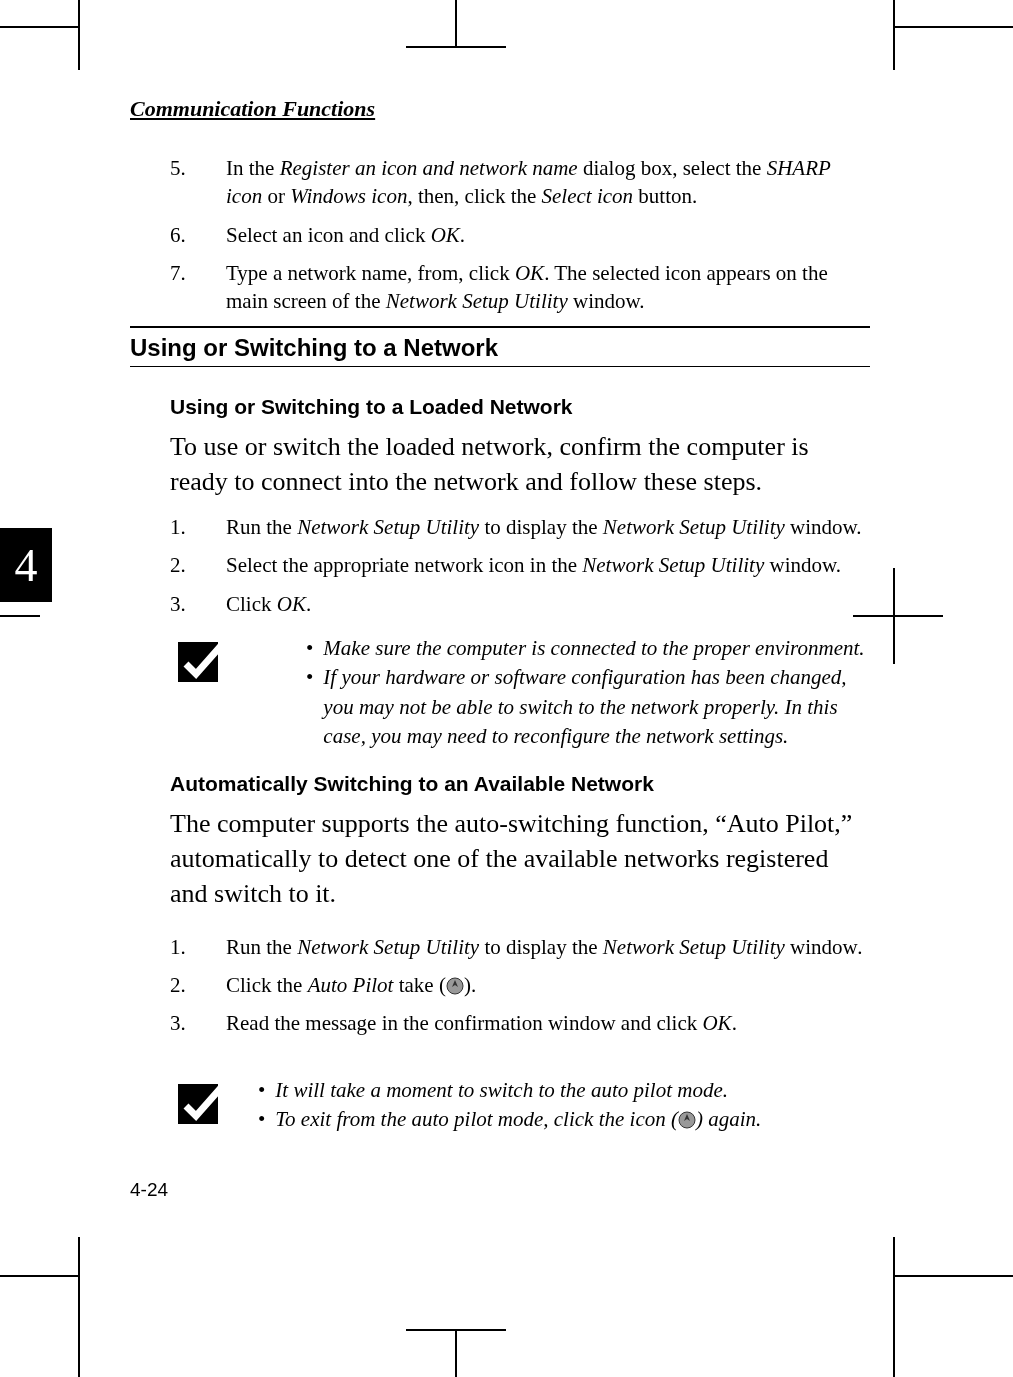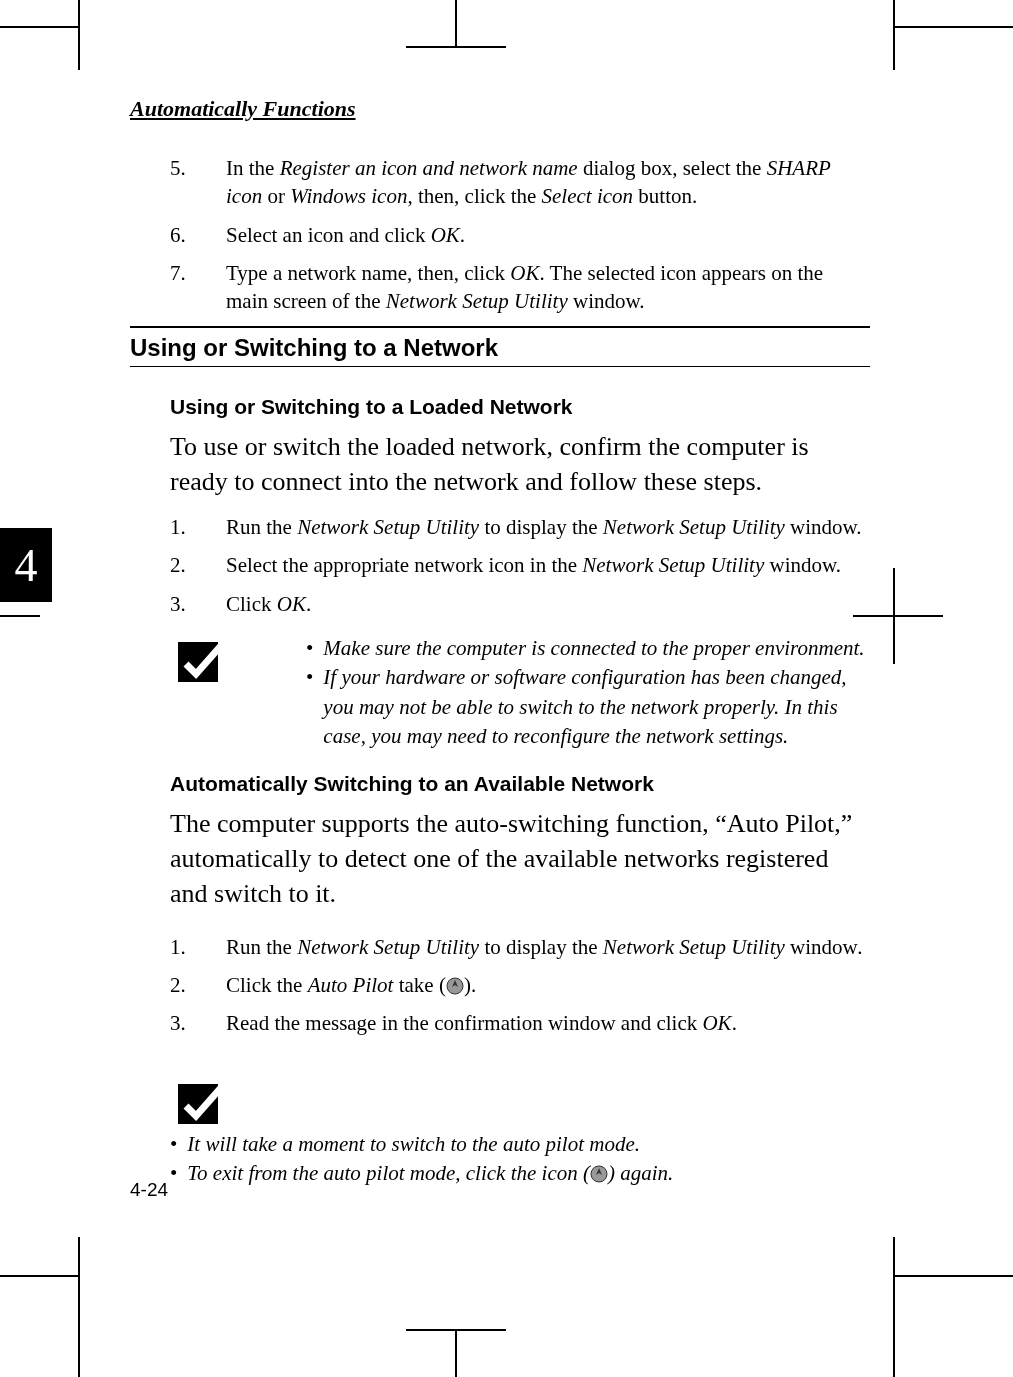--- a/index.html
+++ b/index.html
@@ -169,35 +169,35 @@
 <div class="crop-mark crop-bot-left-v"></div>
 <div class="crop-mark crop-bot-center-v"></div>
 <div class="crop-mark crop-bot-center-t"></div>
 <div class="crop-mark crop-bot-right-h"></div>
 <div class="crop-mark crop-bot-right-v"></div>
 
 <div class="chapter-tab">4</div>
 
 <div class="page">
 
-  <div class="header-title">Automatically Functions</div>
+  <div class="header-title">Communication Functions</div>
 
   <div class="content">
 
     <div class="ol-item">
       <div class="ol-num">5.</div>
       <div class="ol-text"><span>In the </span><span class="italic">Register an icon and network name</span><span> dialog box, select the </span><span class="italic">SHARP icon</span><span> or </span><span class="italic">Windows icon</span><span>, then, click the </span><span class="italic">Select icon</span><span> button.</span></div>
     </div>
     <div class="ol-item">
       <div class="ol-num">6.</div>
       <div class="ol-text"><span>Select an icon and click </span><span class="italic">OK</span><span>.</span></div>
     </div>
     <div class="ol-item">
       <div class="ol-num">7.</div>
-      <div class="ol-text"><span>Type a network name, then, click </span><span class="italic">OK</span><span>. The selected icon appears on the main screen of the </span><span class="italic">Network Setup Utility</span><span> window.</span></div>
+      <div class="ol-text"><span>Type a network name, from, click </span><span class="italic">OK</span><span>. The selected icon appears on the main screen of the </span><span class="italic">Network Setup Utility</span><span> window.</span></div>
     </div>
 
 
   </div>
 
   <hr class="h1-rule">
   <div class="section-h1">Using or Switching to a Network</div>
 
   <div class="content">
 
@@ -248,21 +248,21 @@
       <div class="ol-text"><span>Click the </span><span class="italic">Auto Pilot</span><span> take (</span><span class="inline-icon"><svg viewBox="0 0 18 18">
               <circle cx="9" cy="9" r="8" fill="#999" stroke="#333" stroke-width="1"></circle>
               <path d="M9 3 L12 10 L9 8 L6 10 Z" fill="#333"></path>
             </svg></span><span>).</span></div>
     </div>
     <div class="ol-item">
       <div class="ol-num">3.</div>
       <div class="ol-text"><span>Read the message in the confirmation window and click </span><span class="italic">OK</span><span>.</span></div>
     </div>
 
-    <div class="note-row" style="margin-top:36px;flex-direction:column;">
+    <div class="note-row" style="margin-top:36px;">
       <div class="note-icon">
         <svg viewBox="0 0 50 50">
             <rect x="0" y="6" width="40" height="40" fill="#000"></rect>
             <path d="M8 28 L18 38 L48 4" stroke="#fff" stroke-width="7" fill="none"></path>
           </svg>
       </div>
       <div class="note-text">
         <ul class="note-list">
           <li>
               <span>It will take a moment to switch to the auto pilot mode.</span>

